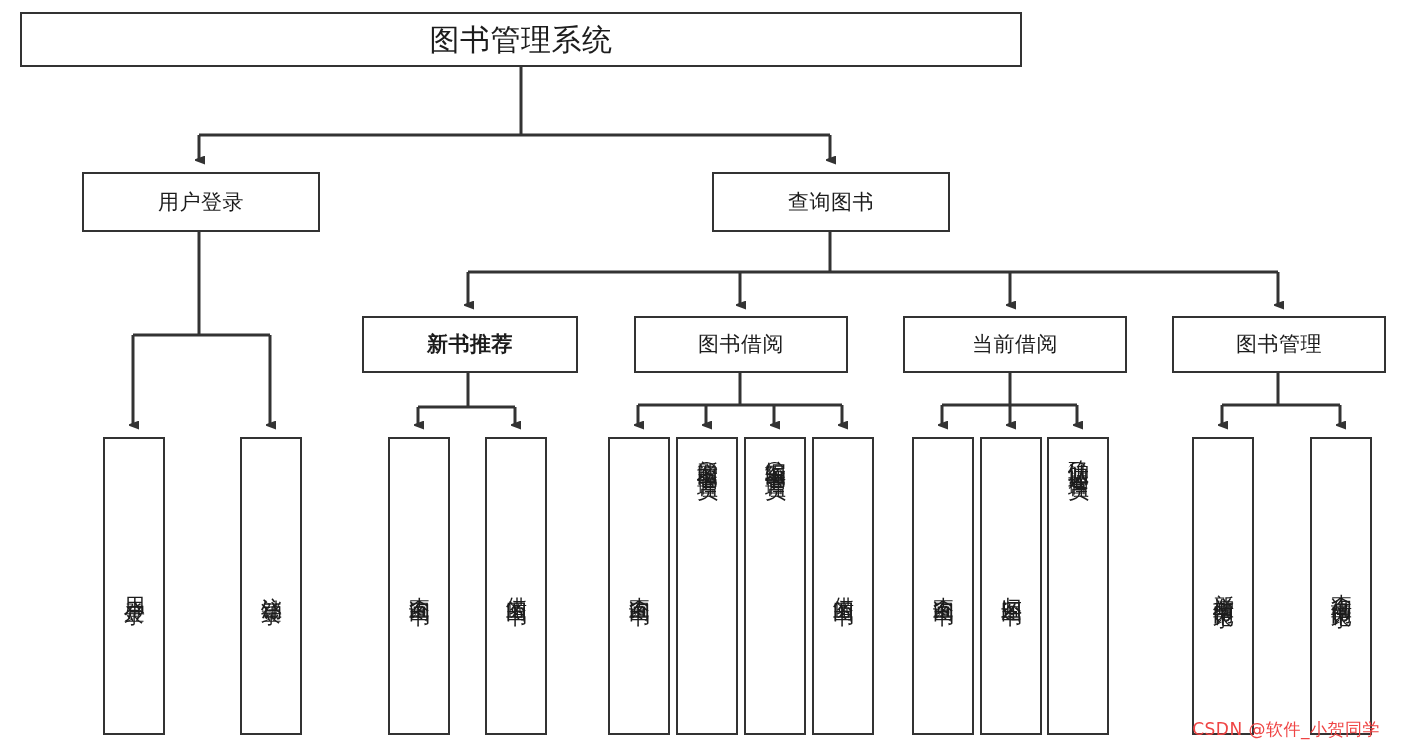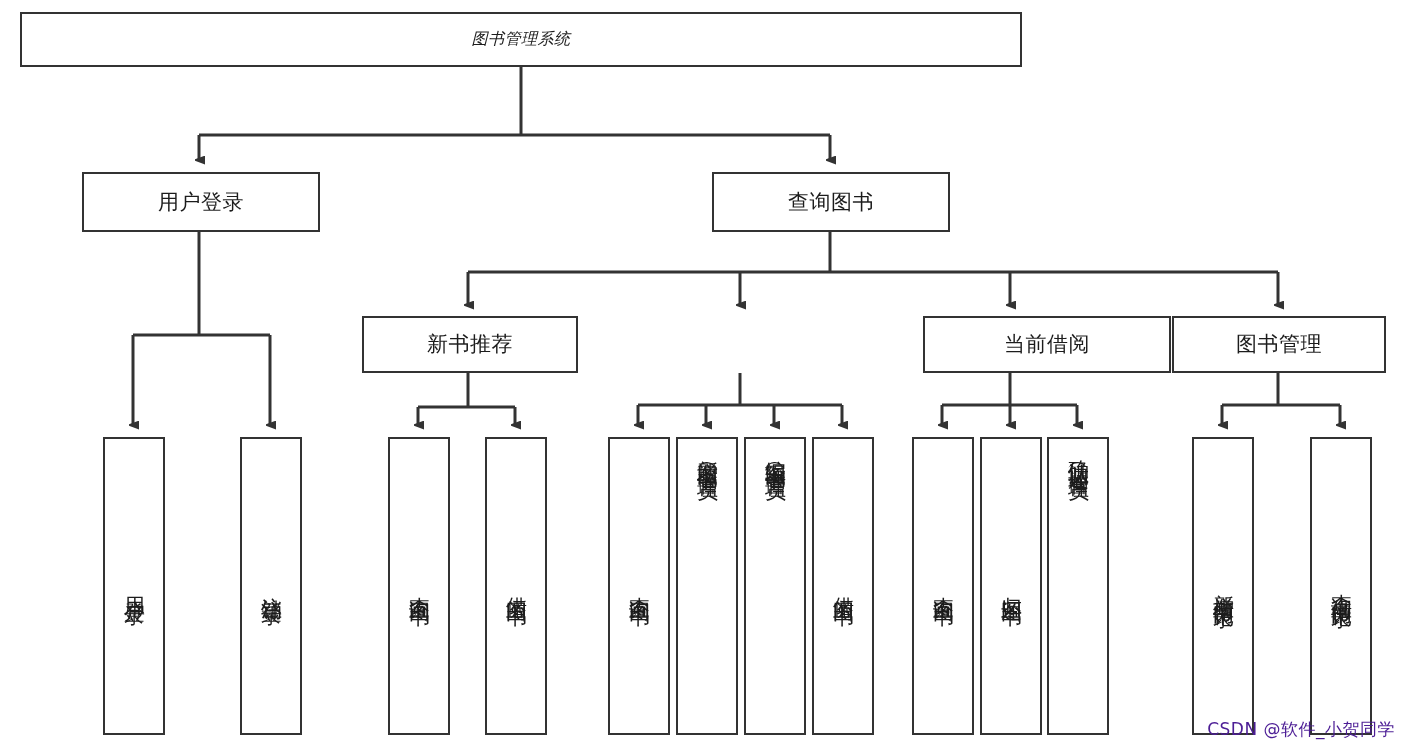--- a/index.html
+++ b/index.html
@@ -41,46 +41,45 @@
   .node .lbl {
     display: block;
     text-align: center;
     white-space: pre;
   }
   .node.horizontal .lbl {
     font-size: 21px;
     letter-spacing: 0.5px;
   }
   .node.root .lbl {
-    font-size: 16px;
+    font-size: 30px;
     letter-spacing: 0.5px;
-    font-style: italic;
   }
   .node.vertical {
     align-items: flex-start;
     padding-top: 4px;
   }
   .node.vertical .lbl {
     writing-mode: vertical-rl;
     text-orientation: upright;
     font-size: 21px;
     letter-spacing: 3px;
     line-height: 1;
     margin: 0 auto;
   }
   .node.vertical.mid {
     align-items: center;
     padding-top: 0;
   }
   .watermark {
     position: absolute;
-    right: 10px;
+    right: 25px;
     bottom: 6px;
     font-size: 17px;
-    color: #4c1d95;
+    color: #ef4444;
     letter-spacing: 0.5px;
     z-index: 5;
     white-space: pre;
     font-family: "DejaVu Sans", "Liberation Sans", sans-serif;
   }
 </style>
 </head>
 <body>
 
 <div id="canvas">
@@ -139,24 +138,27 @@
     <span class="lbl">图书管理系统</span>
   </div>
 
   <div class="node horizontal" style="left:82px; top:172px; width:238px; height:60px;">
     <span class="lbl">用户登录</span>
   </div>
   <div class="node horizontal" style="left:712px; top:172px; width:238px; height:60px;">
     <span class="lbl">查询图书</span>
   </div>
 
-  <div class="node horizontal" style="left:362px; top:316px; width:216px; height:57px;">
+  <div class="node horizontal" style="left:362px; top:316px; width:216px; height:57px;font-weight:bold;">
     <span class="lbl">新书推荐</span>
   </div>
-  <div class="node horizontal" style="left:903px; top:316px; width:248px; height:57px;margin-left:20px;">
+  <div class="node horizontal" style="left:634px; top:316px; width:214px; height:57px;">
+    <span class="lbl">图书借阅</span>
+  </div>
+  <div class="node horizontal" style="left:903px; top:316px; width:224px; height:57px;">
     <span class="lbl">当前借阅</span>
   </div>
   <div class="node horizontal" style="left:1172px; top:316px; width:214px; height:57px;">
     <span class="lbl">图书管理</span>
   </div>
 
   <div class="node vertical mid" style="left:103px; top:437px; width:62px; height:298px;">
     <span class="lbl">用户登录</span>
   </div>
   <div class="node vertical mid" style="left:240px; top:437px; width:62px; height:298px;">

